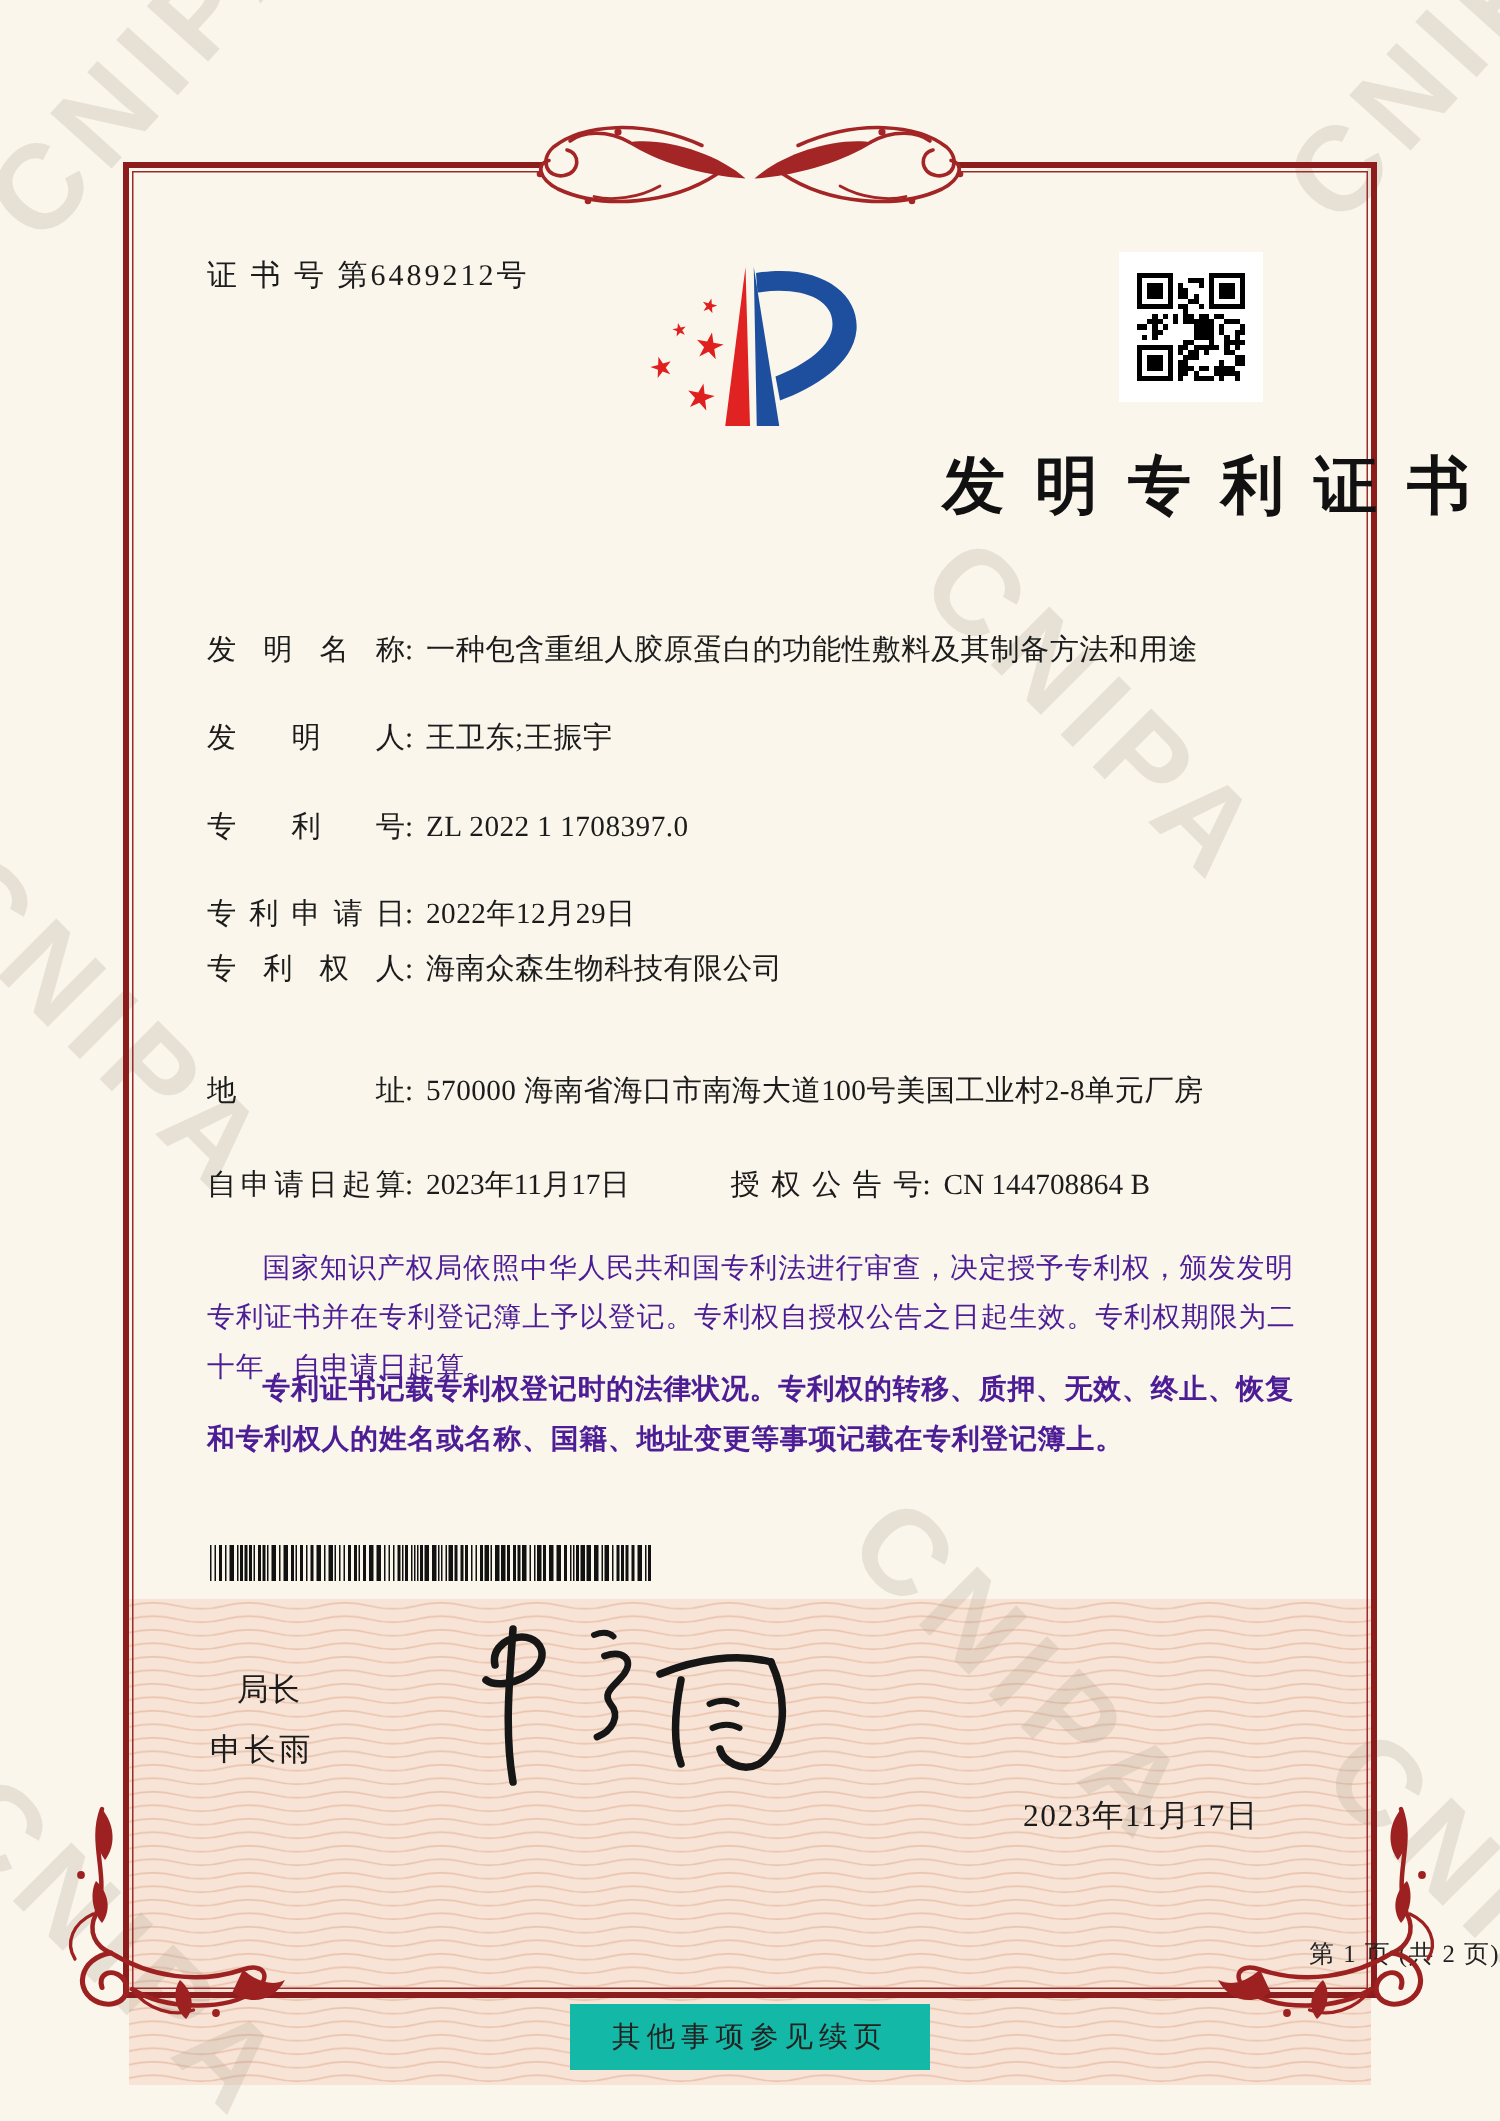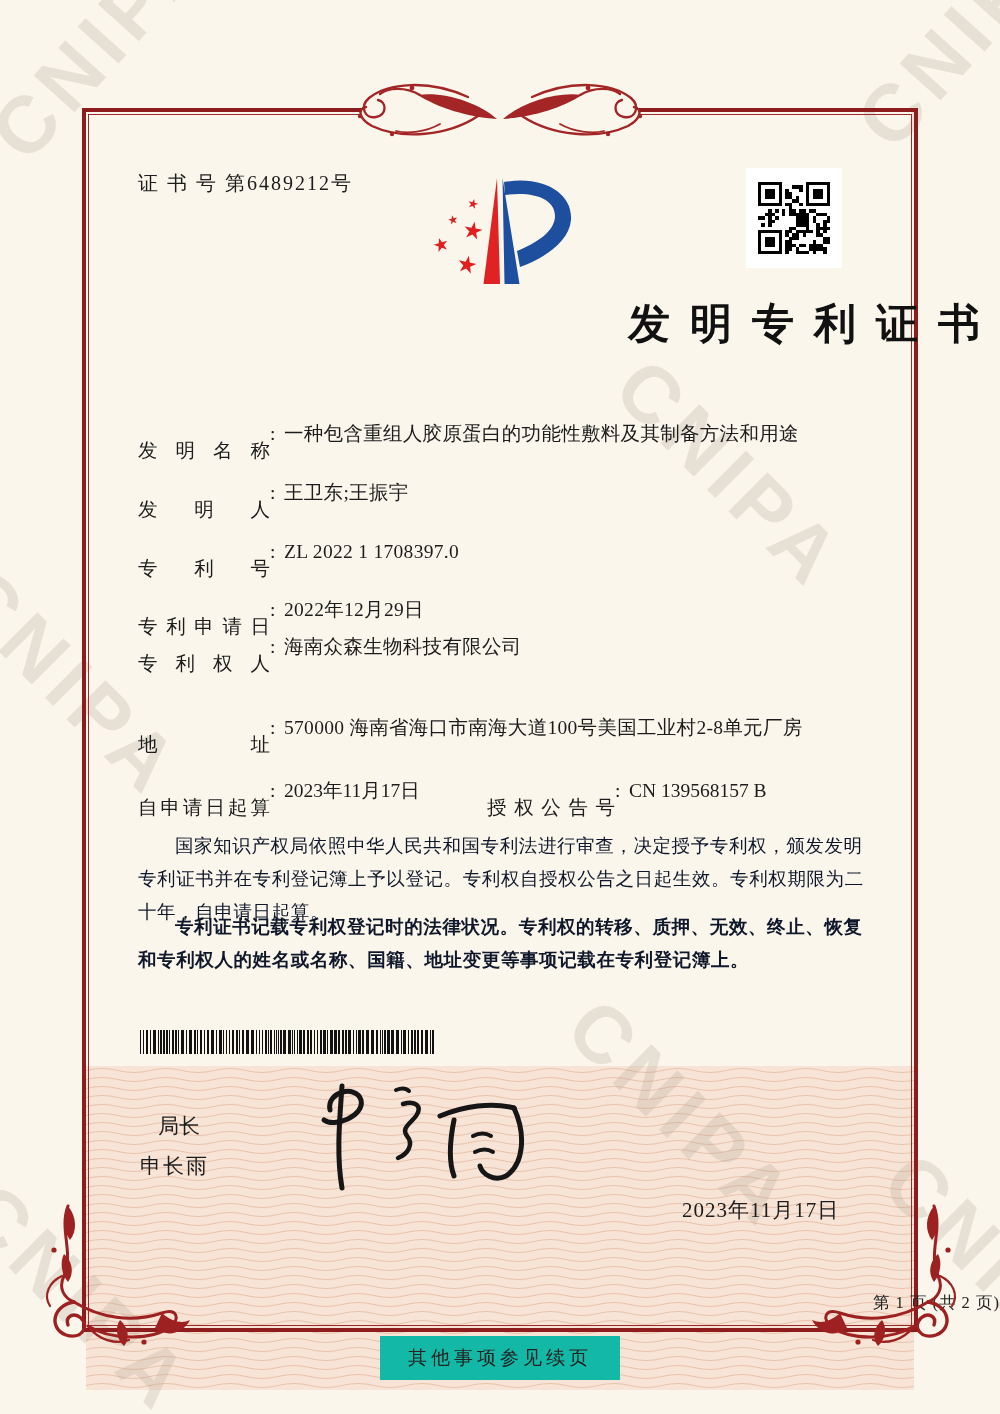--- a/index.html
+++ b/index.html
@@ -52,28 +52,28 @@
   .logo{position:absolute;left:420px;top:162px;}
   .qr-box{position:absolute;left:746px;top:168px;width:96px;height:100px;background:#ffffff;
           display:flex;align-items:flex-start;justify-content:center;padding-top:0;}
   .qr-box svg{margin-top:14px;}
   .doc-title{
     position:absolute;left:0;top:296px;width:1000px;text-align:right;
     font-size:42px;font-weight:bold;letter-spacing:20px;text-indent:20px;color:#111;
   }
   .fields{position:absolute;left:138px;top:0;width:744px;}
   .frow{position:absolute;left:0;width:744px;font-size:19.5px;line-height:28px;}
-  .flabel{display:inline-block;width:132px;text-align:justify;text-align-last:justify;vertical-align:top;margin-top:17px;}
+  .flabel{display:inline-block;width:132px;text-align:justify;text-align-last:justify;vertical-align:top;}
   .fcolon{display:inline-block;width:14px;vertical-align:top;}
   .fvalue{display:inline-block;width:575px;vertical-align:top;letter-spacing:0.3px;}
   .r1{top:420px;} .r2{top:479px;} .r3{top:538px;} .r4{top:596px;} .r5{top:633px;} .r6{top:714px;}
   .rgrant{top:777px;}
   .grant-group2{position:absolute;left:349px;top:0;white-space:nowrap;}
   .grant-group2 .flabel{width:128px;}
-  .paras{position:absolute;left:138px;width:742px;font-size:18.5px;line-height:1.78;letter-spacing:0.6px;color:#0f172a;}
+  .paras{position:absolute;left:138px;width:742px;font-size:18.5px;line-height:1.78;letter-spacing:0.6px;color:#4c1d95;}
   .p1{top:830px;} .p2{top:911px;font-weight:bold;}
   .paras p{margin:0;text-indent:2em;}
   .barcode{position:absolute;left:140px;top:1030px;}
   .officer-title{position:absolute;left:140px;top:1112px;font-family:"Liberation Sans","DejaVu Sans",sans-serif;font-size:21px;margin-left:18px;}
   .officer-name{position:absolute;left:140px;top:1152px;font-family:"Liberation Sans","DejaVu Sans",sans-serif;font-size:21px;letter-spacing:2px;}
   .signature{position:absolute;left:268px;top:1076px;}
   .issue-date{position:absolute;left:682px;top:1196px;font-size:21px;letter-spacing:1px;}
   .page-info{position:absolute;left:0;top:1292px;width:1000px;text-align:right;font-size:16.5px;letter-spacing:1px;color:#222;}
   .cont-note{position:absolute;left:0;top:1336px;width:1000px;text-align:center;}
   .cont-note span{display:inline-block;background:#14b8a6;padding:9px 28px;font-size:19px;letter-spacing:4px;color:#222;}
@@ -319,21 +319,21 @@
       </div>
       <div class="frow r5">
         <span class="flabel">专利权人</span><span class="fcolon">:</span><span class="fvalue">海南众森生物科技有限公司</span>
       </div>
       <div class="frow r6">
         <span class="flabel">地址</span><span class="fcolon">:</span><span class="fvalue">570000 海南省海口市南海大道100号美国工业村2-8单元厂房</span>
       </div>
       <div class="frow rgrant">
         <span class="flabel">自申请日起算</span><span class="fcolon">:</span><span>2023年11月17日</span>
         <span class="grant-group2">
-          <span class="flabel">授权公告号</span><span class="fcolon">:</span><span>CN 139568157 B</span>
+          <span class="flabel">授权公告号</span><span class="fcolon">:</span><span>CN 144708864 B</span>
         </span>
       </div>
     </div>
 
     <div class="paras p1">
         <p>国家知识产权局依照中华人民共和国专利法进行审查，决定授予专利权，颁发发明专利证书并在专利登记簿上予以登记。专利权自授权公告之日起生效。专利权期限为二十年，自申请日起算。</p>
       </div>
     <div class="paras p2">
         <p>专利证书记载专利权登记时的法律状况。专利权的转移、质押、无效、终止、恢复和专利权人的姓名或名称、国籍、地址变更等事项记载在专利登记簿上。</p>
       </div>

